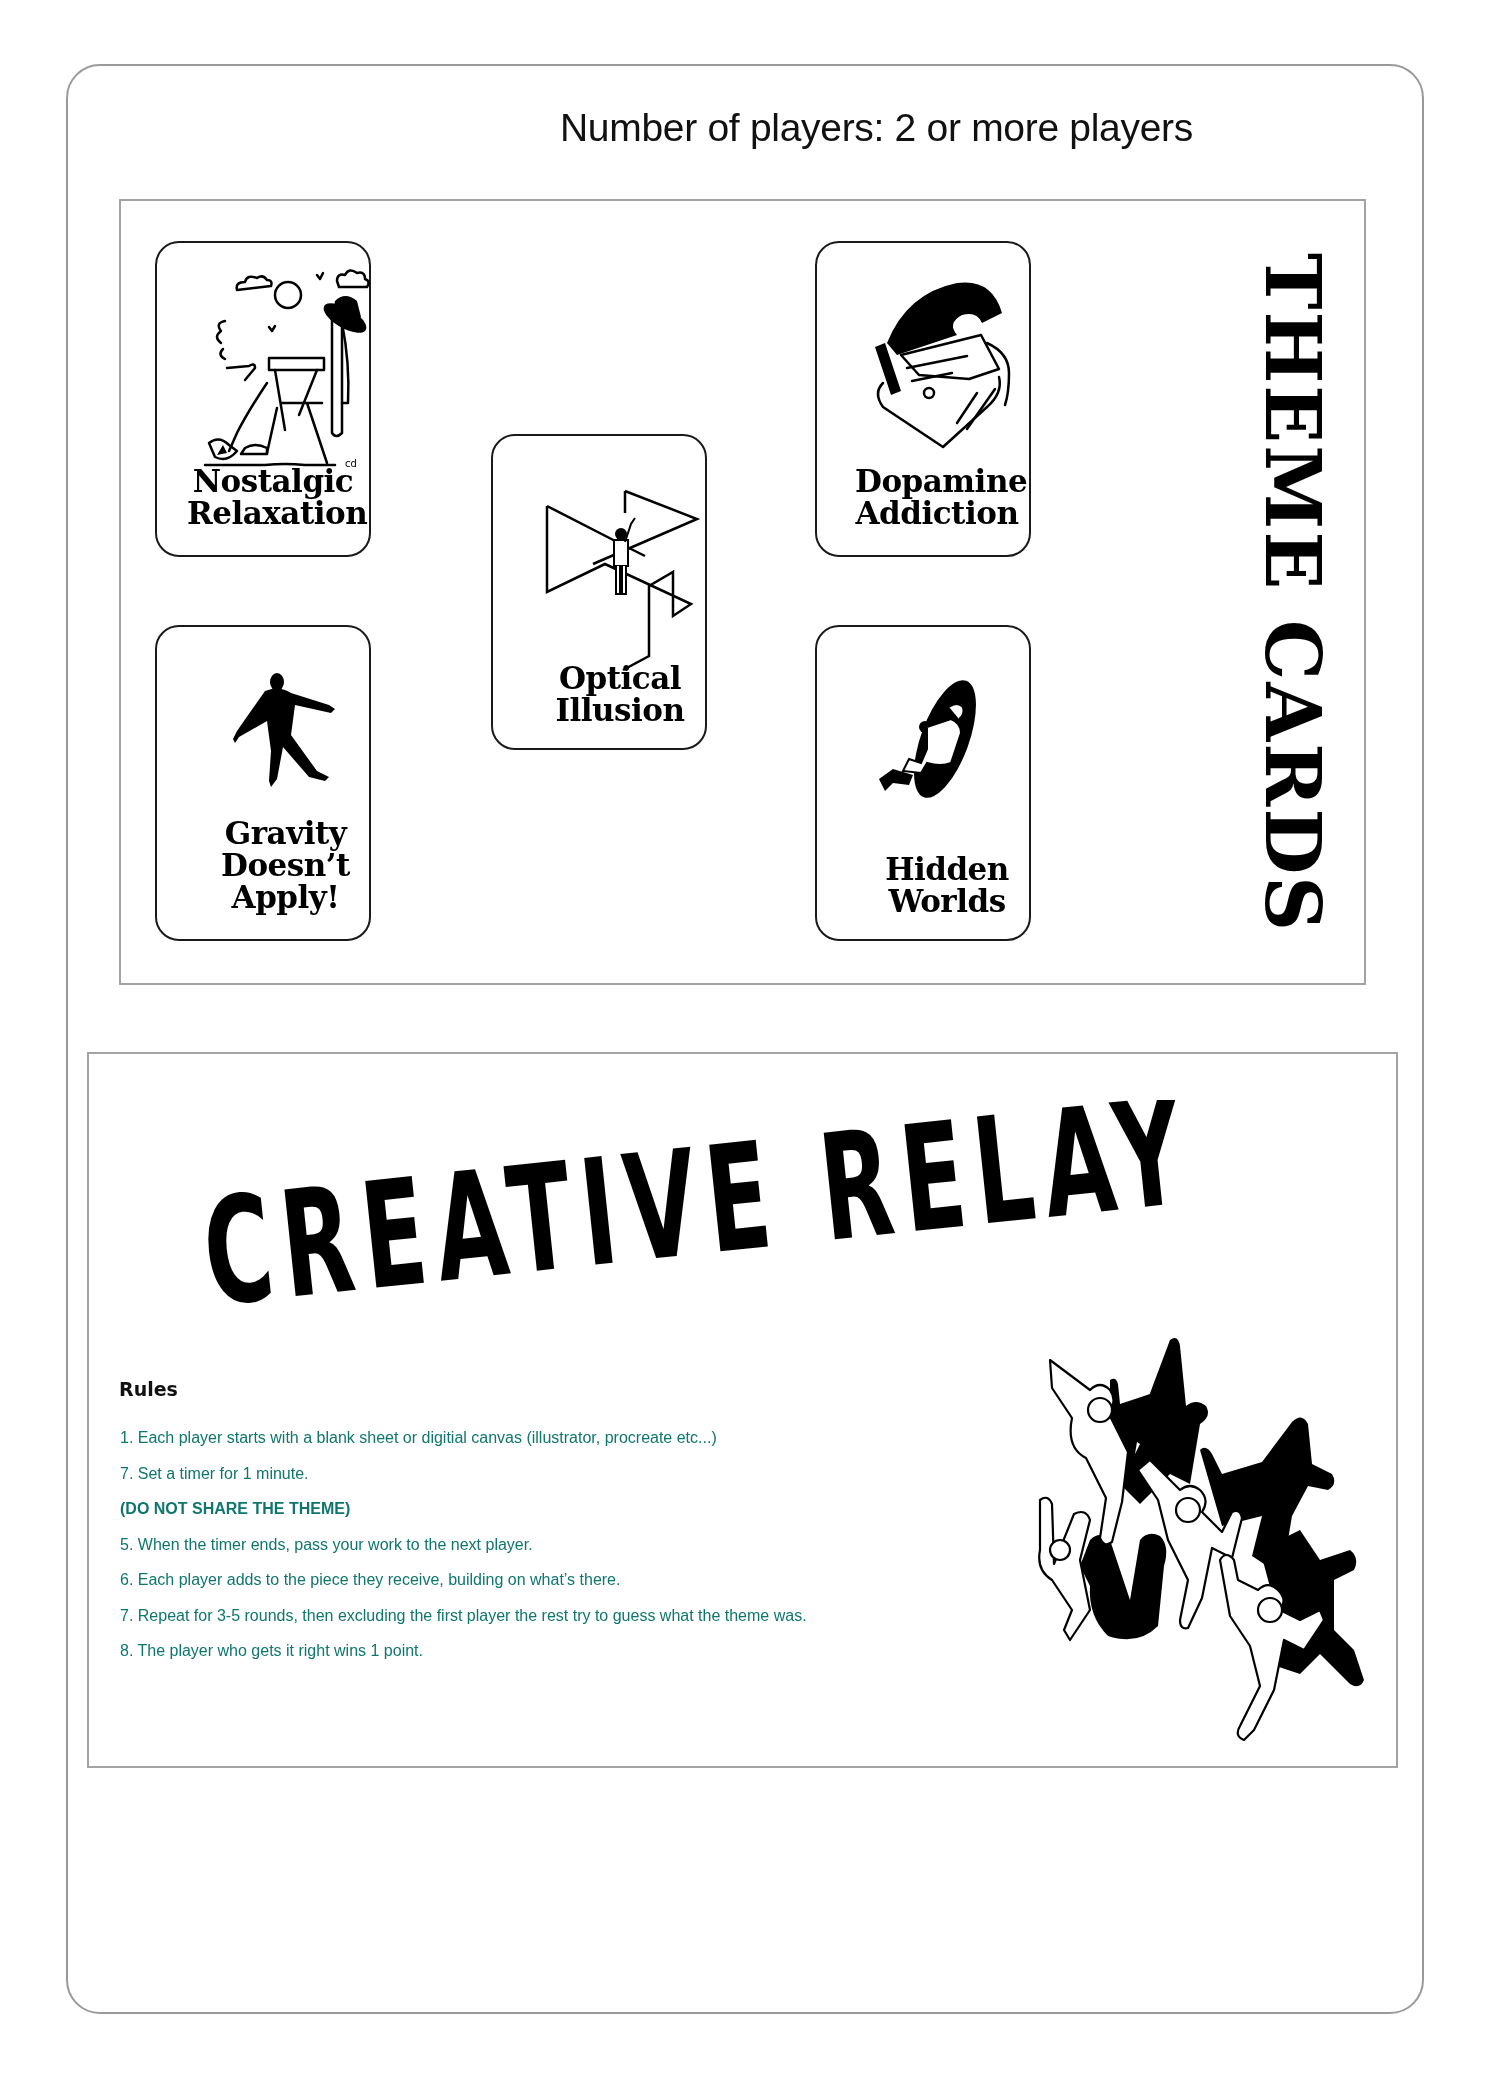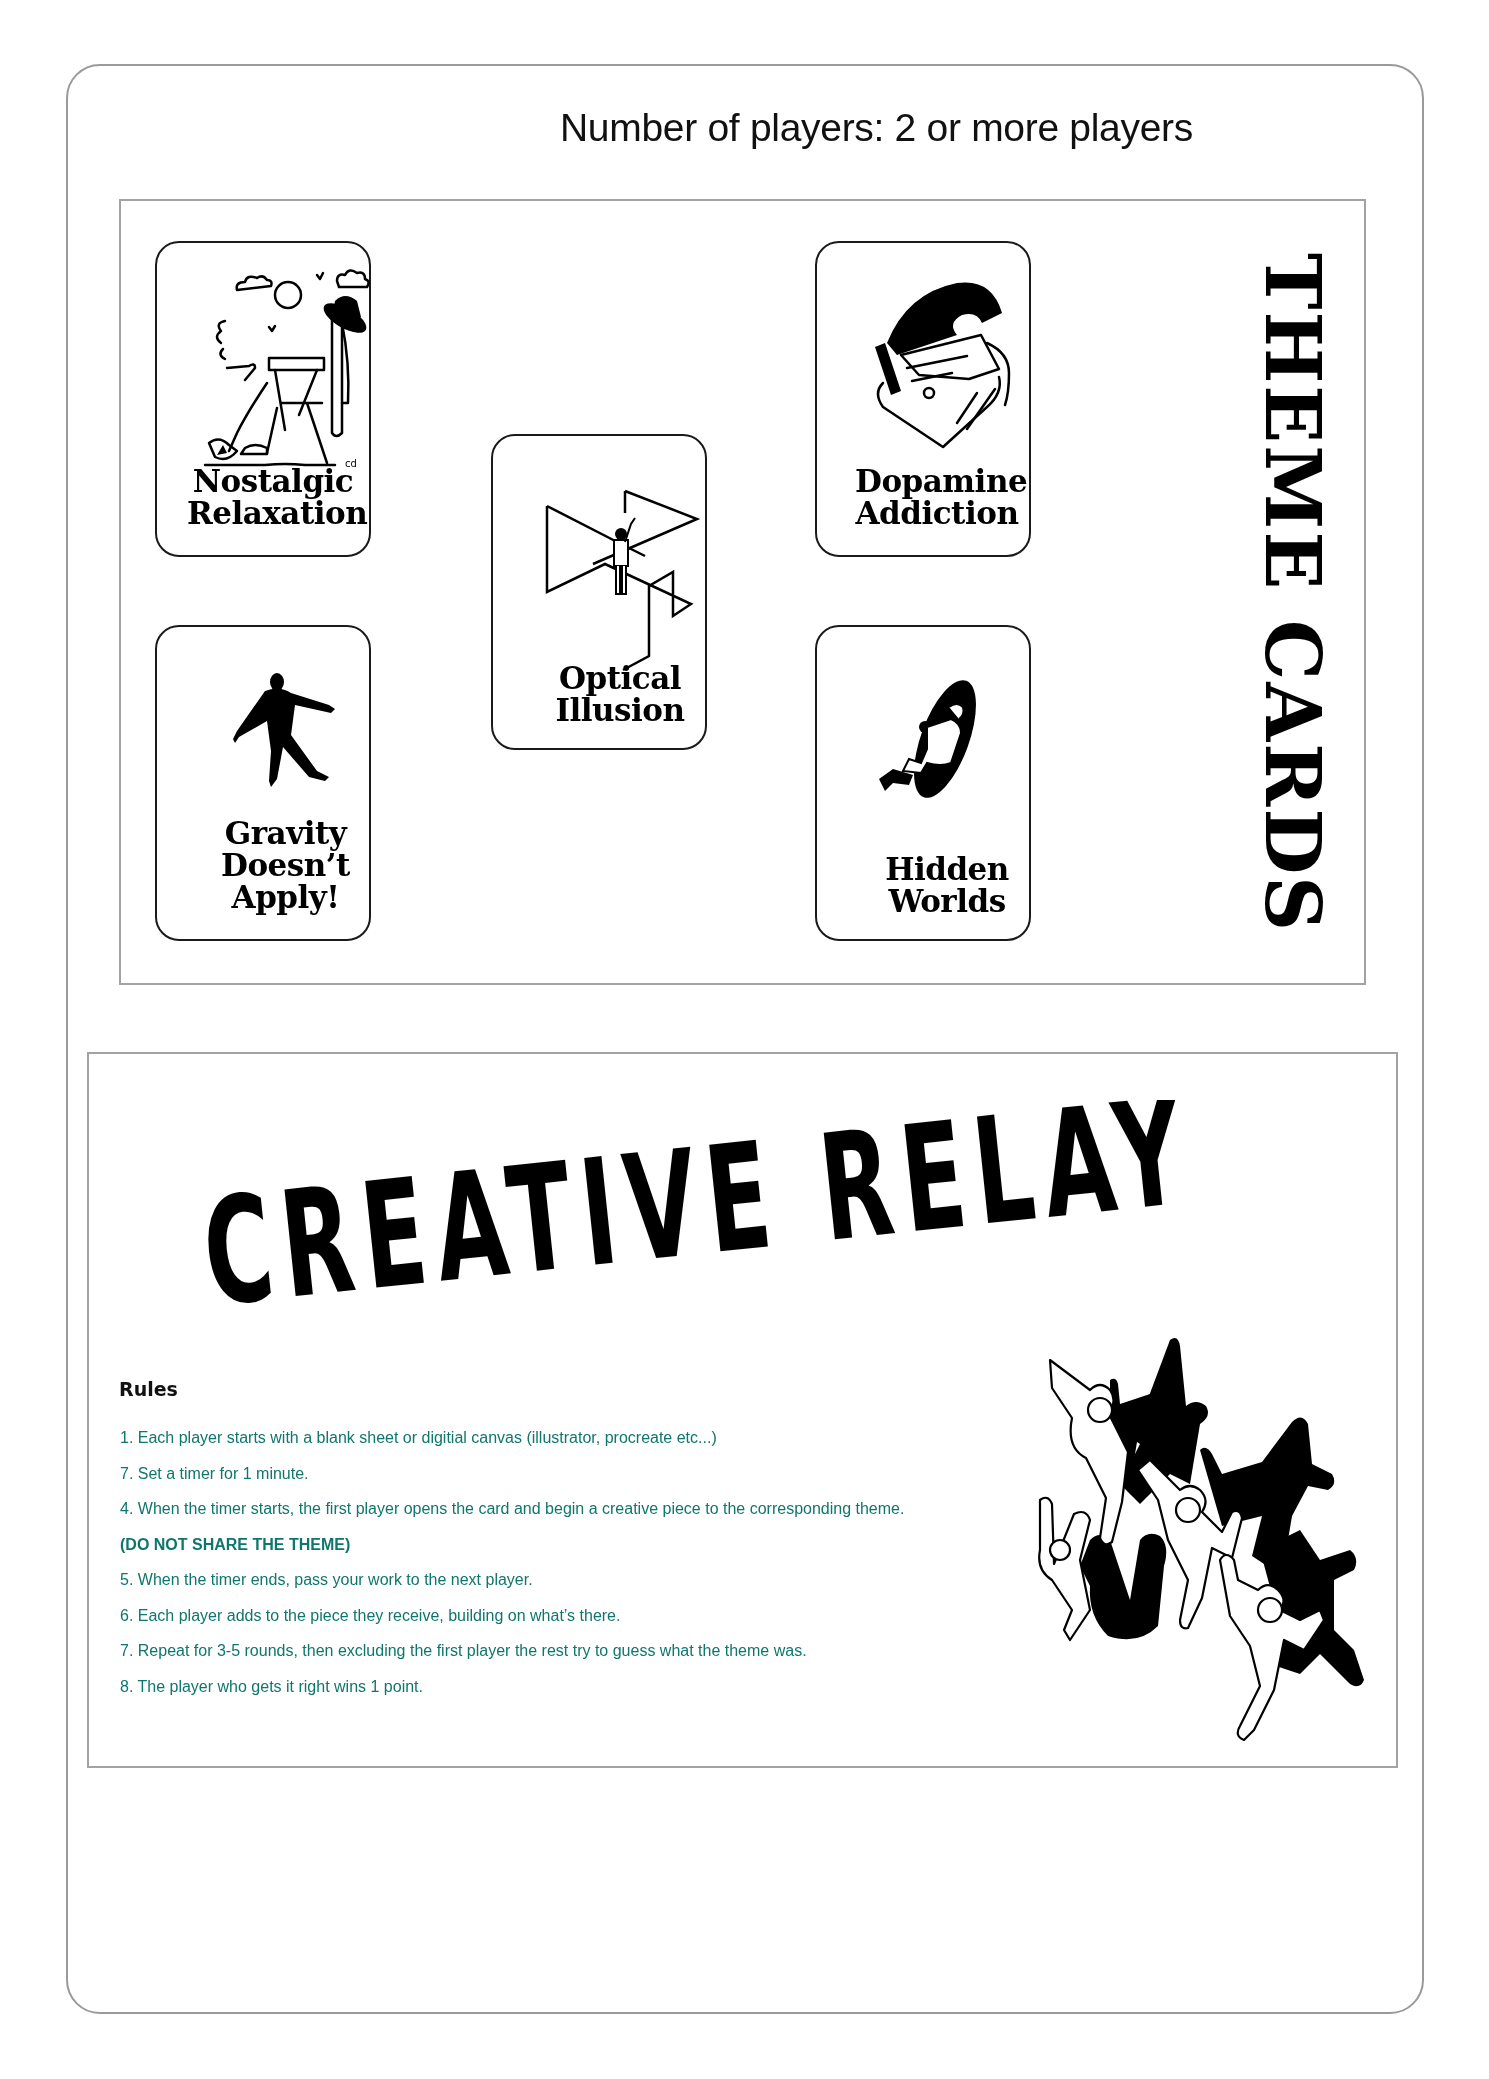--- a/index.html
+++ b/index.html
@@ -172,21 +172,20 @@
 
 <svg class="relay-title" width="1060" height="230" viewBox="0 0 1060 230">
   <text x="0" y="0" font-family="DejaVu Sans, sans-serif" font-weight="bold" font-size="128" fill="#000" transform="translate(10 205) rotate(-6) scale(0.72 1.15)" letter-spacing="14">CREATIVE RELAY</text>
 </svg>
 
 <div class="rules-heading">Rules</div>
 
 <ul class="rules-list">
   <li><span>1. Each player starts with a blank sheet or digitial canvas (illustrator, procreate etc...)</span><b></b></li>
   <li><span>7. Set a timer for 1 minute.</span><b></b></li>
-  <li><span>4. When the timer starts, the first player opens the card and begin a creative piece to the corresponding theme.</span><b></b></li>
   <li><span></span><b>(DO NOT SHARE THE THEME)</b></li>
   <li><span>5. When the timer ends, pass your work to the next player.</span><b></b></li>
   <li><span>6. Each player adds to the piece they receive, building on what’s there.</span><b></b></li>
   <li><span>7. Repeat for 3-5 rounds, then excluding the first player the rest try to guess what the theme was.</span><b></b></li>
   <li><span>8. The player who gets it right wins 1 point.</span><b></b></li>
 </ul>
 
 <svg class="relay-illustration" width="370" height="430" viewBox="0 0 370 430">
   <g fill="#000">
     <path d="M150 20 q8 -6 10 6 l6 60 q10 -8 20 0 q6 10 -6 18 l-10 60 l-20 -10 l-30 30 l-20 -20 l20 -40 l-30 -20 q10 -10 30 -4 z"></path>

